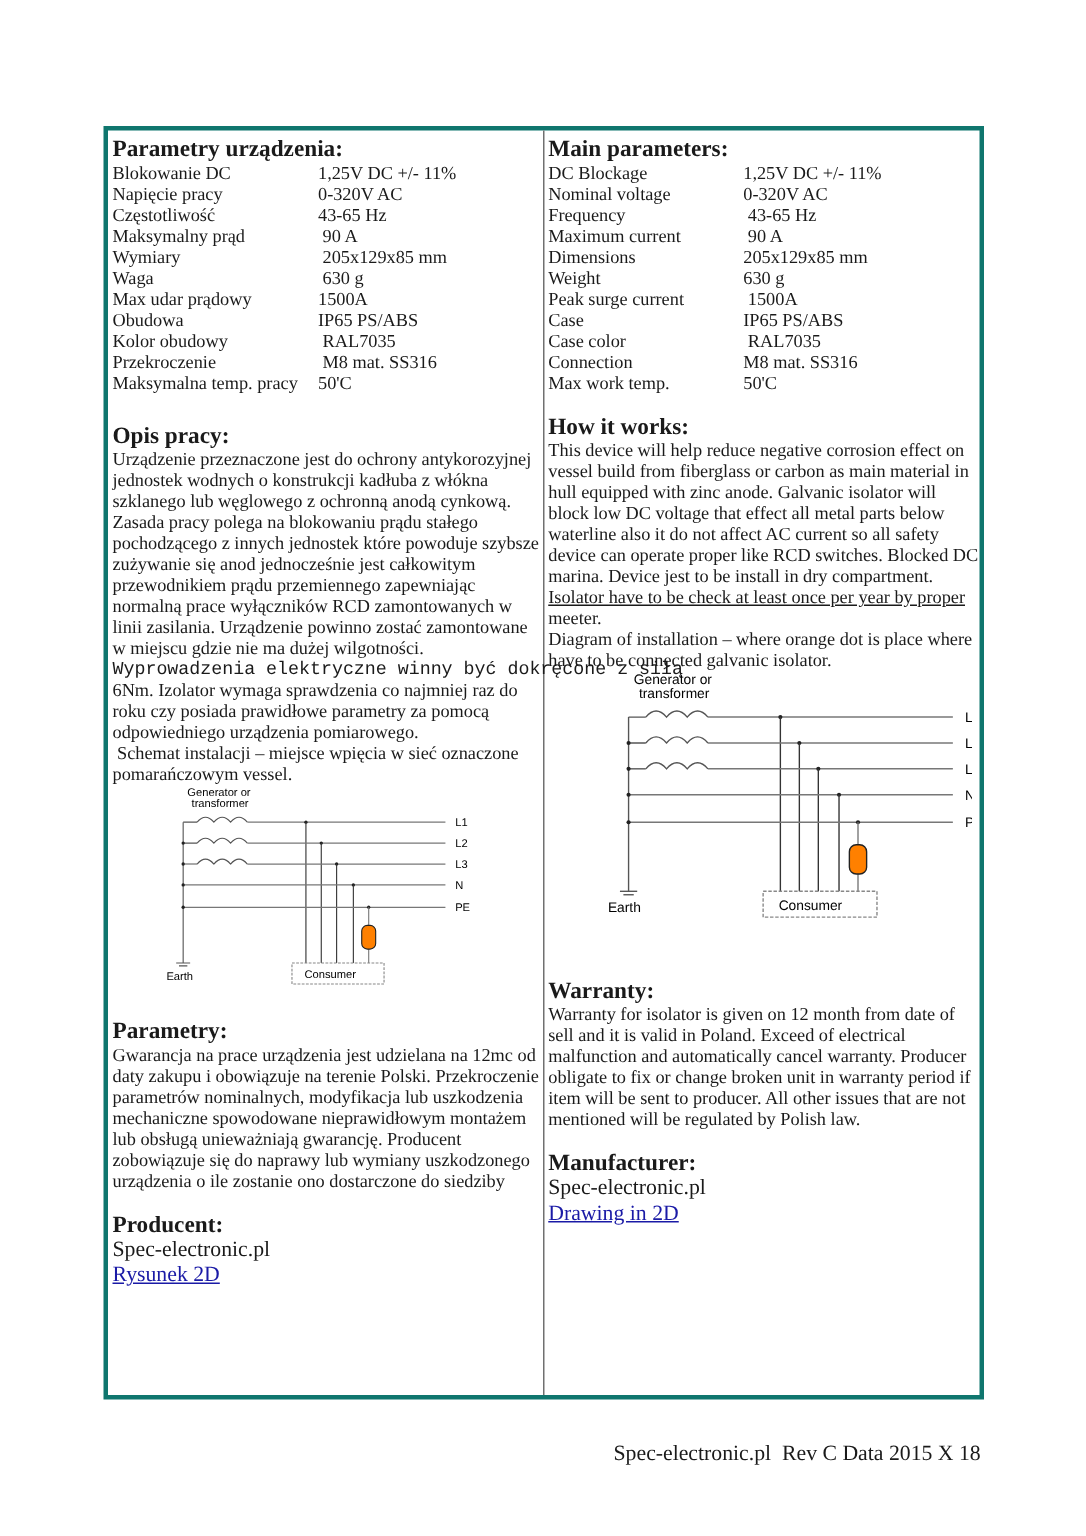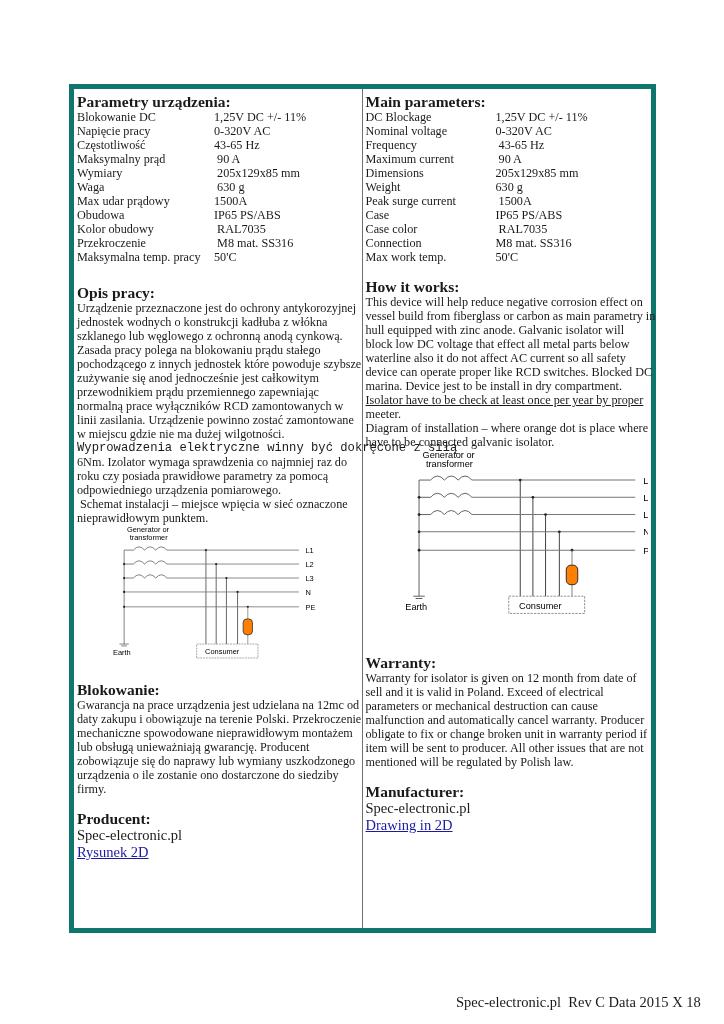--- a/index.html
+++ b/index.html
@@ -1,30 +1,30 @@
 <!DOCTYPE html>
 <html><head>
 <meta charset="utf-8">
 <style>
   html, body { margin:0; padding:0; background:#ffffff; }
   body { width:724px; height:1024px; position:relative; font-family:"Liberation Serif", serif; color:#1a1a1a; }
-  .table { position:absolute; left:69px; top:84px; width:587px; height:849px; border:5px solid #0f766e; box-sizing:border-box; display:flex; }
+  .table { position:absolute; left:69px; top:84px; width:587px; height:849px; border:3px solid #0f766e; box-sizing:border-box; display:flex; }
   .col { width:50%; box-sizing:border-box; padding:4px 3px 0 3px; position:relative; }
   .col.left { border-right:1px solid #707070; }
   h2 { font-size:15.5px; font-weight:bold; margin:0; line-height:17px; }
   .params { font-size:12.2px; line-height:14px; }
   .prow { display:flex; }
   .prow .k { width:137px; }
   .prow .k.en { width:130px; }
   .para { font-size:12.2px; line-height:14px; margin:0; }
   .gap { height:14px; }
   .company { font-size:14.5px; line-height:17px; }
   .link { font-size:14.5px; line-height:17px; color:#1a1aa6; text-decoration:underline; cursor:pointer; }
   .diagram { display:block; }
-  .footer { position:absolute; left:409px; top:994px; font-size:14.5px; white-space:pre;margin-left:47px; }
+  .footer { position:absolute; left:409px; top:961px; font-size:14.5px; white-space:pre; }
 </style>
 </head>
 <body>
 
 <div class="table">
 
   <div class="col left">
     <h2>Parametry urządzenia:</h2>
     <div class="params" id="params-left">
         <div class="prow">
@@ -83,21 +83,21 @@
         <div style="white-space: pre;">zużywanie się anod jednocześnie jest całkowitym</div>
         <div style="white-space: pre;">przewodnikiem prądu przemiennego zapewniając</div>
         <div style="white-space: pre;">normalną prace wyłączników RCD zamontowanych w</div>
         <div style="white-space: pre;">linii zasilania. Urządzenie powinno zostać zamontowane</div>
         <div style="white-space: pre;">w miejscu gdzie nie ma dużej wilgotności.</div>
         <div style="white-space: pre; font-family: Liberation Mono, monospace;">Wyprowadzenia elektryczne winny być dokręcone z siłą</div>
         <div style="white-space: pre;">6Nm. Izolator wymaga sprawdzenia co najmniej raz do</div>
         <div style="white-space: pre;">roku czy posiada prawidłowe parametry za pomocą</div>
         <div style="white-space: pre;">odpowiedniego urządzenia pomiarowego.</div>
         <div style="white-space: pre;"> Schemat instalacji – miejsce wpięcia w sieć oznaczone</div>
-        <div style="white-space: pre;">nieprawidłowym punktem.</div>
+        <div style="white-space: pre;">pomarańczowym vessel.</div>
       </div>
     <svg class="diagram" width="260" height="140" viewBox="0 0 260 140" style="margin-left:22px;">
         <g transform="scale(0.93)">
           <text x="30" y="8" style="font-family:&quot;Liberation Sans&quot;,sans-serif;font-size:8px;">Generator or</text>
           <text x="33" y="16" style="font-family:&quot;Liberation Sans&quot;,sans-serif;font-size:8px;">transformer</text>
           <line x1="27" y1="27" x2="27" y2="128" stroke="#555" stroke-width="0.8"></line>
           <line x1="27" y1="27" x2="37" y2="27" stroke="#555" stroke-width="0.8"></line>
           <path d="M37 27 q6 -7 12 0 q6 -7 12 0 q6 -7 12 0" fill="none" stroke="#555" stroke-width="0.8"></path>
           <line x1="73" y1="27" x2="215" y2="27" stroke="#777" stroke-width="0.9"></line>
           <text x="222" y="30" style="font-family:&quot;Liberation Sans&quot;,sans-serif;font-size:8px;">L1</text>
@@ -129,29 +129,29 @@
           <line x1="160" y1="88" x2="160" y2="128" stroke="#777" stroke-width="0.8"></line>
           <rect x="155" y="101" width="10" height="17" rx="4" fill="#ff8000" stroke="#222" stroke-width="0.8"></rect>
           <line x1="22" y1="128" x2="32" y2="128" stroke="#555" stroke-width="0.8"></line>
           <line x1="24" y1="130" x2="30" y2="130" stroke="#555" stroke-width="0.8"></line>
           <text x="15" y="140" style="font-family:&quot;Liberation Sans&quot;,sans-serif;font-size:8px;">Earth</text>
           <rect x="105" y="128" width="66" height="15" fill="none" stroke="#888" stroke-width="0.8" stroke-dasharray="2,1"></rect>
           <text x="114" y="139" style="font-family:&quot;Liberation Sans&quot;,sans-serif;font-size:8px;">Consumer</text>
         </g>
       </svg>
     <div style="height:16px"></div>
-    <h2>Blokowanie:</h2>
+    <h2>Parametry:</h2>
     <div class="para" id="warranty-left">
         <div style="white-space: pre;">Gwarancja na prace urządzenia jest udzielana na 12mc od</div>
         <div style="white-space: pre;">daty zakupu i obowiązuje na terenie Polski. Przekroczenie</div>
+        <div style="white-space: pre;">parametrów nominalnych, modyfikacja lub uszkodzenia</div>
         <div style="white-space: pre;">mechaniczne spowodowane nieprawidłowym montażem</div>
         <div style="white-space: pre;">lub obsługą unieważniają gwarancję. Producent</div>
         <div style="white-space: pre;">zobowiązuje się do naprawy lub wymiany uszkodzonego</div>
         <div style="white-space: pre;">urządzenia o ile zostanie ono dostarczone do siedziby</div>
-        <div style="white-space: pre;">firmy.</div>
       </div>
     <div class="gap"></div>
     <h2>Producent:</h2>
     <div class="company">Spec-electronic.pl</div>
     <div class="link">Rysunek 2D</div>
   </div>
 
   <div class="col">
     <h2>Main parameters:</h2>
     <div class="params" id="params-right">
@@ -197,21 +197,21 @@
         </div>
         <div class="prow">
           <span class="k en">Max work temp.</span>
           <span style="white-space: pre;">50'C</span>
         </div>
       </div>
     <div class="gap"></div>
     <h2>How it works:</h2>
     <div class="para" id="desc-right">
         <div style="white-space: pre;">This device will help reduce negative corrosion effect on</div>
-        <div style="white-space: pre;">vessel build from fiberglass or carbon as main parametry in</div>
+        <div style="white-space: pre;">vessel build from fiberglass or carbon as main material in</div>
         <div style="white-space: pre;">hull equipped with zinc anode. Galvanic isolator will</div>
         <div style="white-space: pre;">block low DC voltage that effect all metal parts below</div>
         <div style="white-space: pre;">waterline also it do not affect AC current so all safety</div>
         <div style="white-space: pre;">device can operate proper like RCD switches. Blocked DC</div>
         <div style="white-space: pre;">marina. Device jest to be install in dry compartment.</div>
         <div style="white-space: pre; text-decoration: underline;">Isolator have to be check at least once per year by proper</div>
         <div style="white-space: pre;">meeter.</div>
         <div style="white-space: pre;">Diagram of installation – where orange dot is place where</div>
         <div style="white-space: pre;">have to be connected galvanic isolator.</div>
       </div>
@@ -256,21 +256,20 @@
           <text x="15" y="140" style="font-family:&quot;Liberation Sans&quot;,sans-serif;font-size:8px;">Earth</text>
           <rect x="105" y="128" width="66" height="15" fill="none" stroke="#888" stroke-width="0.8" stroke-dasharray="2,1"></rect>
           <text x="114" y="139" style="font-family:&quot;Liberation Sans&quot;,sans-serif;font-size:8px;">Consumer</text>
         </g>
       </svg>
     <div style="height:30px"></div>
     <h2>Warranty:</h2>
     <div class="para" id="warranty-right">
         <div style="white-space: pre;">Warranty for isolator is given on 12 month from date of</div>
         <div style="white-space: pre;">sell and it is valid in Poland. Exceed of electrical</div>
-        <div style="white-space: pre;">parameters or mechanical destruction can cause</div>
         <div style="white-space: pre;">malfunction and automatically cancel warranty. Producer</div>
         <div style="white-space: pre;">obligate to fix or change broken unit in warranty period if</div>
         <div style="white-space: pre;">item will be sent to producer. All other issues that are not</div>
         <div style="white-space: pre;">mentioned will be regulated by Polish law.</div>
       </div>
     <div class="gap"></div>
     <h2>Manufacturer:</h2>
     <div class="company">Spec-electronic.pl</div>
     <div class="link">Drawing in 2D</div>
   </div>

